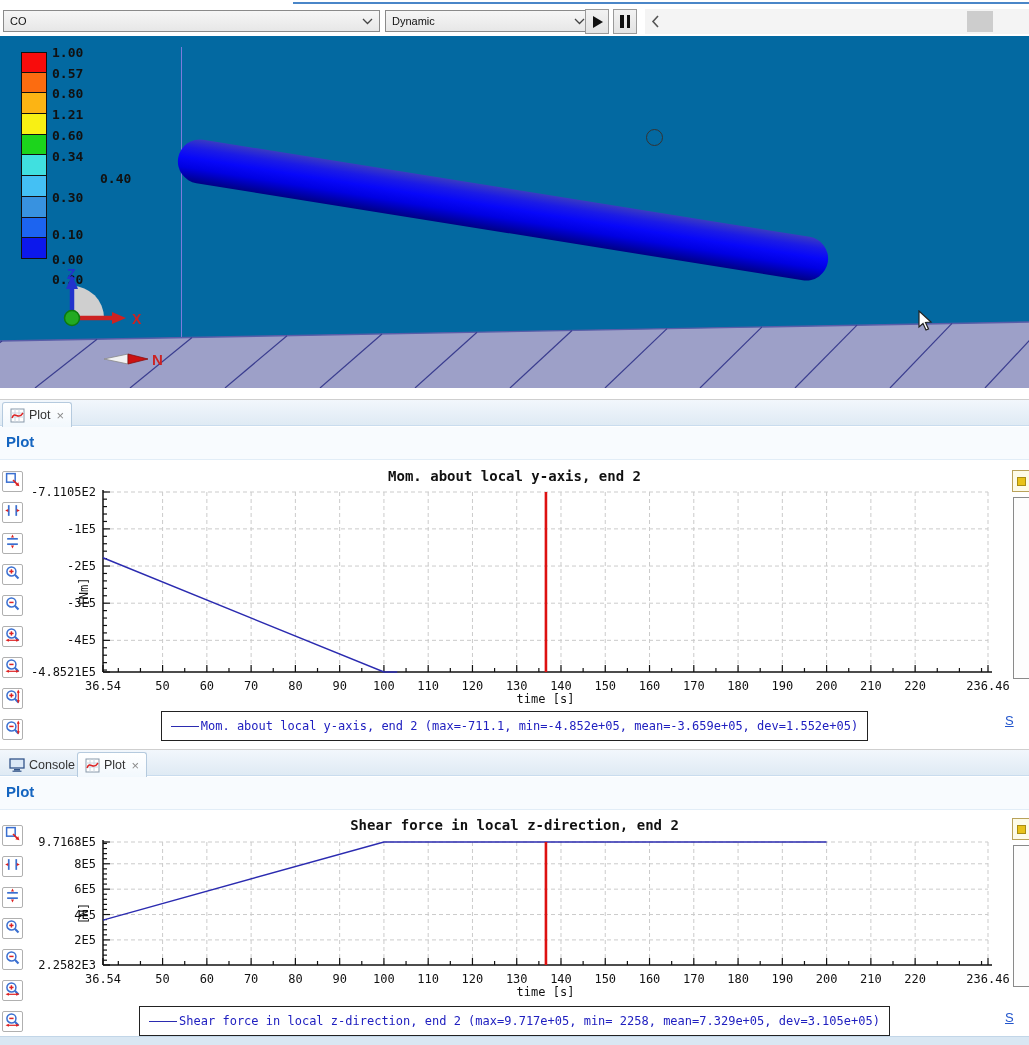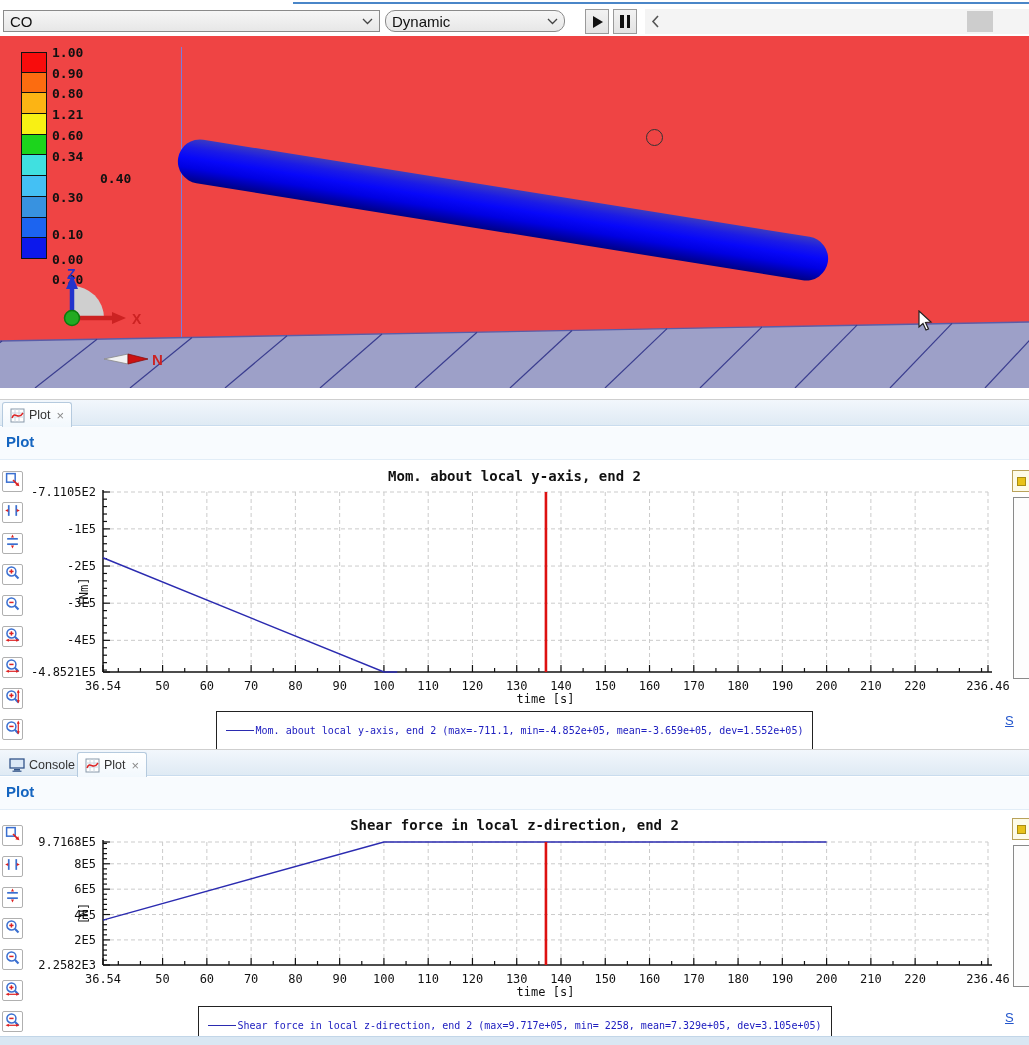--- a/index.html
+++ b/index.html
@@ -4,33 +4,33 @@
 <style>
   * { margin:0; padding:0; box-sizing:border-box; }
   html,body { width:1029px; height:1045px; overflow:hidden; background:#fff;
     font-family:"Liberation Sans", sans-serif; }
   #app { position:relative; width:1029px; height:1045px; background:#fff; }
 
   
   .topline { position:absolute; left:293px; top:2px; width:736px; height:2px; background:#4a86c8; }
   .topbar { position:absolute; left:0; top:8px; width:1029px; height:28px; background:#fff; }
   .combo { position:absolute; top:2px; height:22px; border:1px solid #8a8a8a;
-    background:linear-gradient(#f6f6f6,#e7e7e7); font-size:15px; color:#111;
+    background:linear-gradient(#f6f6f6,#e7e7e7); font-size:11px; color:#111;
     display:flex; align-items:center; padding:0 6px; }
   .combo .cv { flex:1; }
   .btn-sq { position:absolute; top:1px; width:24px; height:25px; border:1px solid #9a9a9a;
     background:linear-gradient(#f2f2f2,#e3e3e3); display:flex; align-items:center; justify-content:center; }
   .play-shape { width:0; height:0; border-left:10px solid #111; border-top:6px solid transparent; border-bottom:6px solid transparent; margin-left:2px;}
   .pause-shape { display:flex; gap:3px; }
   .pause-shape i { display:block; width:3.5px; height:13px; background:#111; }
   .scrolltrack { position:absolute; left:645px; top:1px; width:384px; height:25px; background:#f4f4f4; }
   .scrolltrack .thumb { position:absolute; left:322px; top:2px; width:26px; height:21px; background:#cdcdcd; }
 
   
-  .viewport { position:absolute; left:0; top:36px; width:1029px; height:352px; background:#ef4444; overflow:hidden; }
+  .viewport { position:absolute; left:0; top:36px; width:1029px; height:352px; background:#0369a1; overflow:hidden; }
   .cl-cells { position:absolute; left:21px; top:16px; width:26px; }
   .cl-cell { width:26px; height:20.7px; border:1px solid #111; border-top:none; }
   .cl-cell:first-child { border-top:1px solid #111; }
   .cl-labels { position:absolute; left:52px; top:8px; font-family:"DejaVu Sans Mono", monospace;
     font-size:13px; font-weight:bold; color:#111; }
   .cl-label { position:absolute; left:0; white-space:nowrap; }
   .beam { position:absolute; left:174px; top:152px; width:658px; height:44px; border-radius:22px;
     background:linear-gradient(180deg,#3a3ac2 0%, #1b1be6 22%, #0707fa 45%, #0000e2 68%, #000184 100%);
     transform:rotate(9.1deg); }
   .vline { position:absolute; left:181px; top:11px; width:1.4px; height:338px; background:#7b7bdc; }
@@ -49,22 +49,22 @@
     border-bottom:1px solid #e2edf7; }
   .heading span { position:absolute; left:6px; top:6px; font-size:15px; font-weight:bold; color:#1565c0; }
 
   
   .ptool { position:absolute; left:2px; width:21px; height:21px; border:1px solid #b0b0b0;
     border-radius:2px; background:#fff; display:flex; align-items:center; justify-content:center; }
 
   
   .chart-svg { position:absolute; left:0; }
   .legendbox-wrap { position:absolute; left:0; width:1029px; text-align:center; }
-  .legendbox { display:inline-block; border:1.5px solid #222; background:#fff; padding:13px 9px;
-    font-family:"DejaVu Sans Mono", monospace; font-size:10px; color:#2020c0; white-space:nowrap; }
+  .legendbox { display:inline-block; border:1.5px solid #222; background:#fff; padding:7px 9px;
+    font-family:"DejaVu Sans Mono", monospace; font-size:12px; color:#2020c0; white-space:nowrap; }
   .legendbox .seg { display:inline-block; width:28px; height:1.5px; background:#2b2bb0; vertical-align:3px; margin-right:2px; }
 
   
   .cutbtn { position:absolute; right:0; width:17px; height:22px; border:1px solid #b9a25a; border-right:none;
     background:#fdfbe8; }
   .cutbtn i { position:absolute; left:4px; top:6px; width:9px; height:9px; background:#e8c21a; border:1px solid #a98d12; }
   .cutpanel { position:absolute; right:0; width:16px; border:1px solid #8a8a8a; border-right:none; background:#fdfdfd; }
   .slink { position:absolute; right:4px; width:20px; font-size:13px; color:#2255cc; text-decoration:underline; }
 
   .bottomstrip { position:absolute; left:0; top:1036px; width:1029px; height:9px; background:#d9e7f3; border-top:1px solid #c2d6e8; }
@@ -75,21 +75,21 @@
 <div id="app">
 
   <div class="topline"></div>
   <div class="topbar">
     <div class="combo" style="left:3px;width:377px;">
       <span class="cv">CO</span>
       <svg width="11" height="7" viewBox="0 0 11 7">
           <polyline points="1,1 5.5,5.5 10,1" fill="none" stroke="#444" stroke-width="1.3"></polyline>
         </svg>
     </div>
-    <div class="combo" style="left:385px;width:180px;border-radius:10px;">
+    <div class="combo" style="left:385px;width:207px;">
       <span class="cv">Dynamic</span>
       <svg width="11" height="7" viewBox="0 0 11 7">
           <polyline points="1,1 5.5,5.5 10,1" fill="none" stroke="#444" stroke-width="1.3"></polyline>
         </svg>
     </div>
     <div class="btn-sq" style="left:585px;">
       <span class="play-shape"></span>
     </div>
     <div class="btn-sq" style="left:613px;">
       <span class="pause-shape">
@@ -113,21 +113,21 @@
         <div class="cl-cell" style="background: rgb(248, 240, 20);"></div>
         <div class="cl-cell" style="background: rgb(28, 212, 28);"></div>
         <div class="cl-cell" style="background: rgb(64, 224, 224);"></div>
         <div class="cl-cell" style="background: rgb(68, 192, 244);"></div>
         <div class="cl-cell" style="background: rgb(56, 146, 224);"></div>
         <div class="cl-cell" style="background: rgb(28, 100, 240);"></div>
         <div class="cl-cell" style="background: rgb(12, 24, 236);"></div>
       </div>
     <div class="cl-labels" id="cl-labels">
         <div class="cl-label" style="top: 1px;">1.00</div>
-        <div class="cl-label" style="top: 21.7px;">0.90</div>
+        <div class="cl-label" style="top: 21.7px;">0.57</div>
         <div class="cl-label" style="top: 42.4px;">0.80</div>
         <div class="cl-label" style="top: 63.1px;">1.21</div>
         <div class="cl-label" style="top: 83.8px;">0.60</div>
         <div class="cl-label" style="top: 104.5px;">0.34</div>
         <div class="cl-label" style="top: 127px; margin-left: 48px;">0.40</div>
         <div class="cl-label" style="top: 145.9px;">0.30</div>
         <div class="cl-label" style="top: 183px; margin-top: 45px;">0.20</div>
         <div class="cl-label" style="top: 183px;">0.10</div>
         <div class="cl-label" style="top: 208px;">0.00</div>
       </div>

